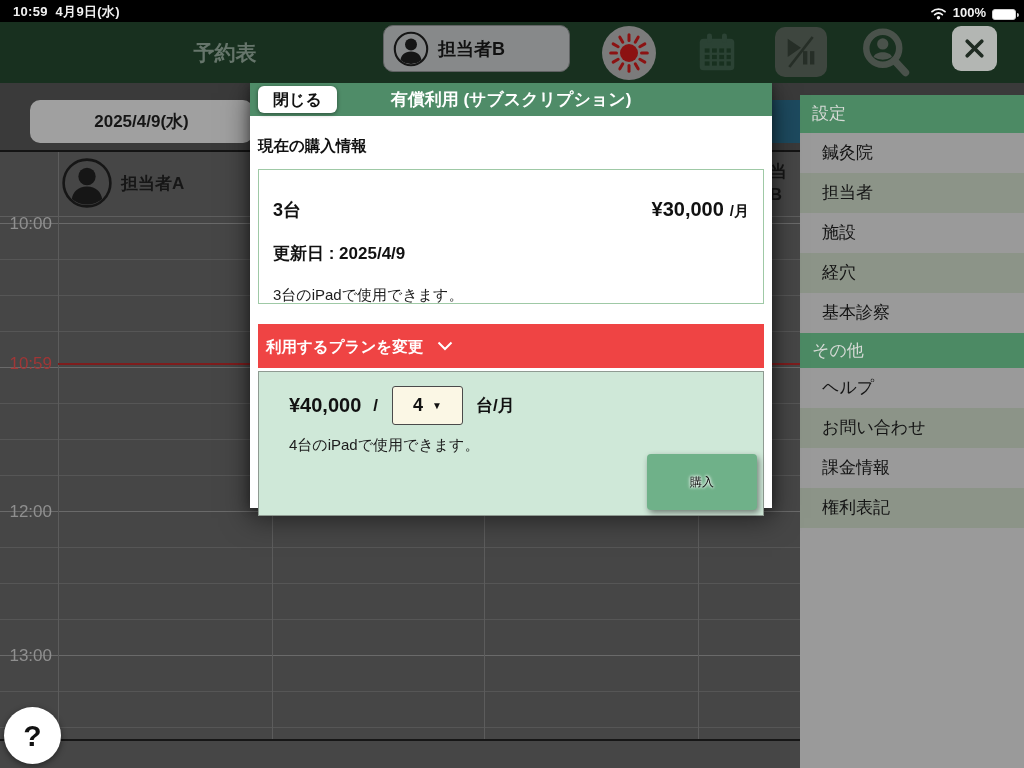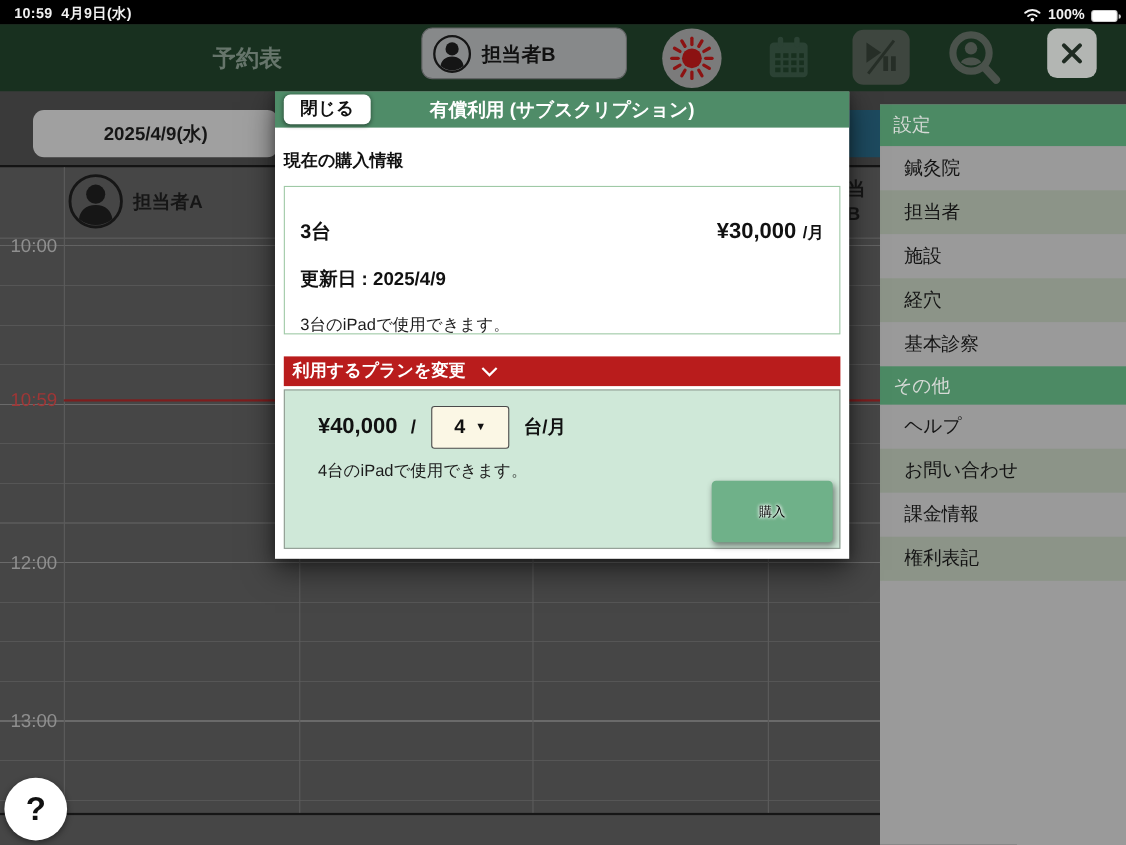--- a/index.html
+++ b/index.html
@@ -64,21 +64,21 @@
   .close-btn { position:absolute; left:8px; top:3px; height:27px; padding:0 15px; background:#fff; border:none; border-radius:6px; font-size:16px; font-weight:700; color:#111; line-height:27px; box-shadow:0 1px 4px rgba(0,0,0,.45); }
   .modal-body { padding:0 8px; position:relative; }
   .sec-heading { margin-top:20px; font-size:15.5px; font-weight:700; color:#111; }
   .info-box { margin-top:12px; height:135px; border:1px solid #9fc9a6; padding:28px 14px; background:#fff; }
   .info-row { display:flex; justify-content:space-between; align-items:baseline; }
   .devices { font-size:18px; font-weight:700; color:#111; }
   .price-main { font-size:20px; font-weight:700; color:#111; }
   .price-per { font-size:15px; font-weight:700; color:#111; margin-left:6px; }
   .renewal { margin-top:20px; font-size:17px; font-weight:700; color:#111; }
   .plan-desc { margin-top:21px; font-size:15px; color:#1c1c1c; }
-  .plan-bar { margin-top:20px; height:27px; background:#b91c1c; color:#fff; font-size:15.5px; font-weight:700; line-height:27px; padding-left:8px; display:flex; align-items:center; gap:14px; }
+  .plan-bar { margin-top:20px; height:44px; background:#ef4444; color:#fff; font-size:15.5px; font-weight:700; line-height:27px; padding-left:8px; display:flex; align-items:center; gap:14px; }
   .mint-box { margin-top:3px; height:145px; background:#cfe8d8; border:1px solid #8f9b92; position:relative; padding:14px 30px; }
   .price-row { display:flex; align-items:center; }
   .p2 { font-size:20px; font-weight:700; color:#111; }
   .slash { font-size:17px; font-weight:700; margin:0 14px 0 12px; color:#111; }
   .count-select { width:71px; height:39px; background:#fbf7e5; border:1.5px solid #4a4a4a; border-radius:3px; display:flex; align-items:center; justify-content:center; gap:9px; }
   .count-val { font-size:18px; font-weight:700; color:#111; }
   .caret { font-size:10px; color:#111; }
   .unit { font-size:17px; font-weight:700; margin-left:13px; color:#111; }
   .mint-desc { margin-top:11px; font-size:15px; color:#1c1c1c; }
   .buy-btn { position:absolute; right:6px; bottom:5px; width:110px; height:56px; background:#6fb189; border:none; border-radius:4px; font-size:12px; font-weight:400; color:#000; box-shadow:2px 3px 6px rgba(0,0,0,.45); text-shadow:0 0 3px #fff,0 0 3px #fff,0 0 4px #fff; }

